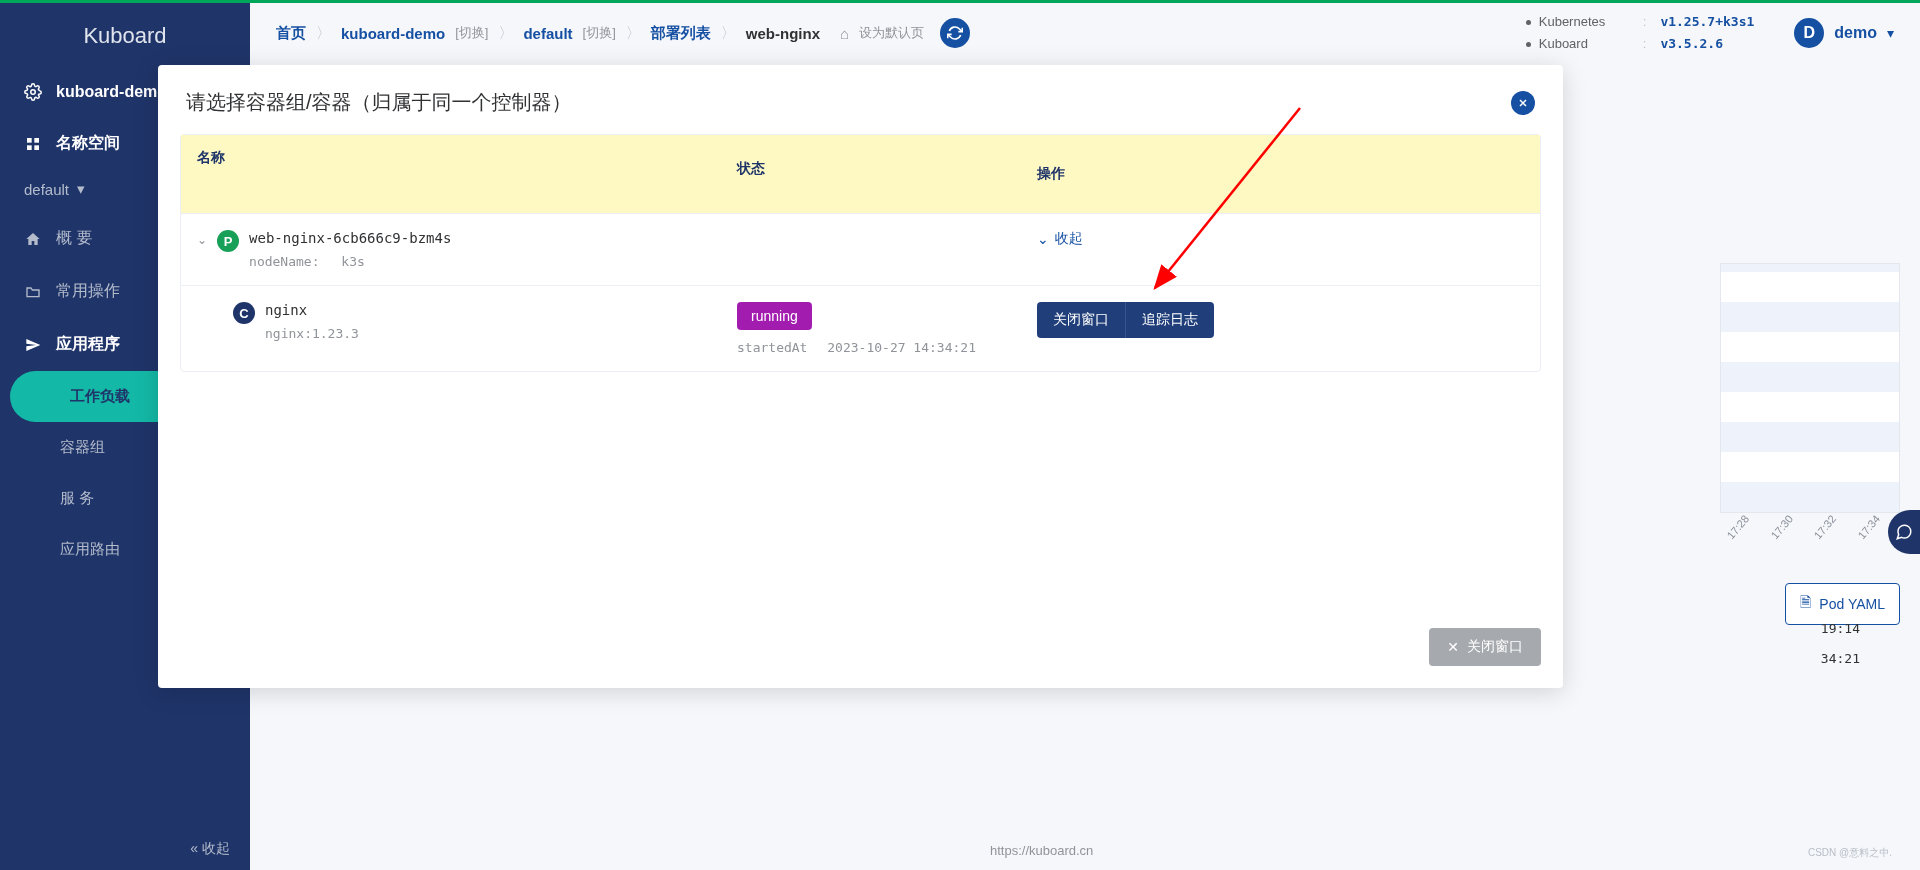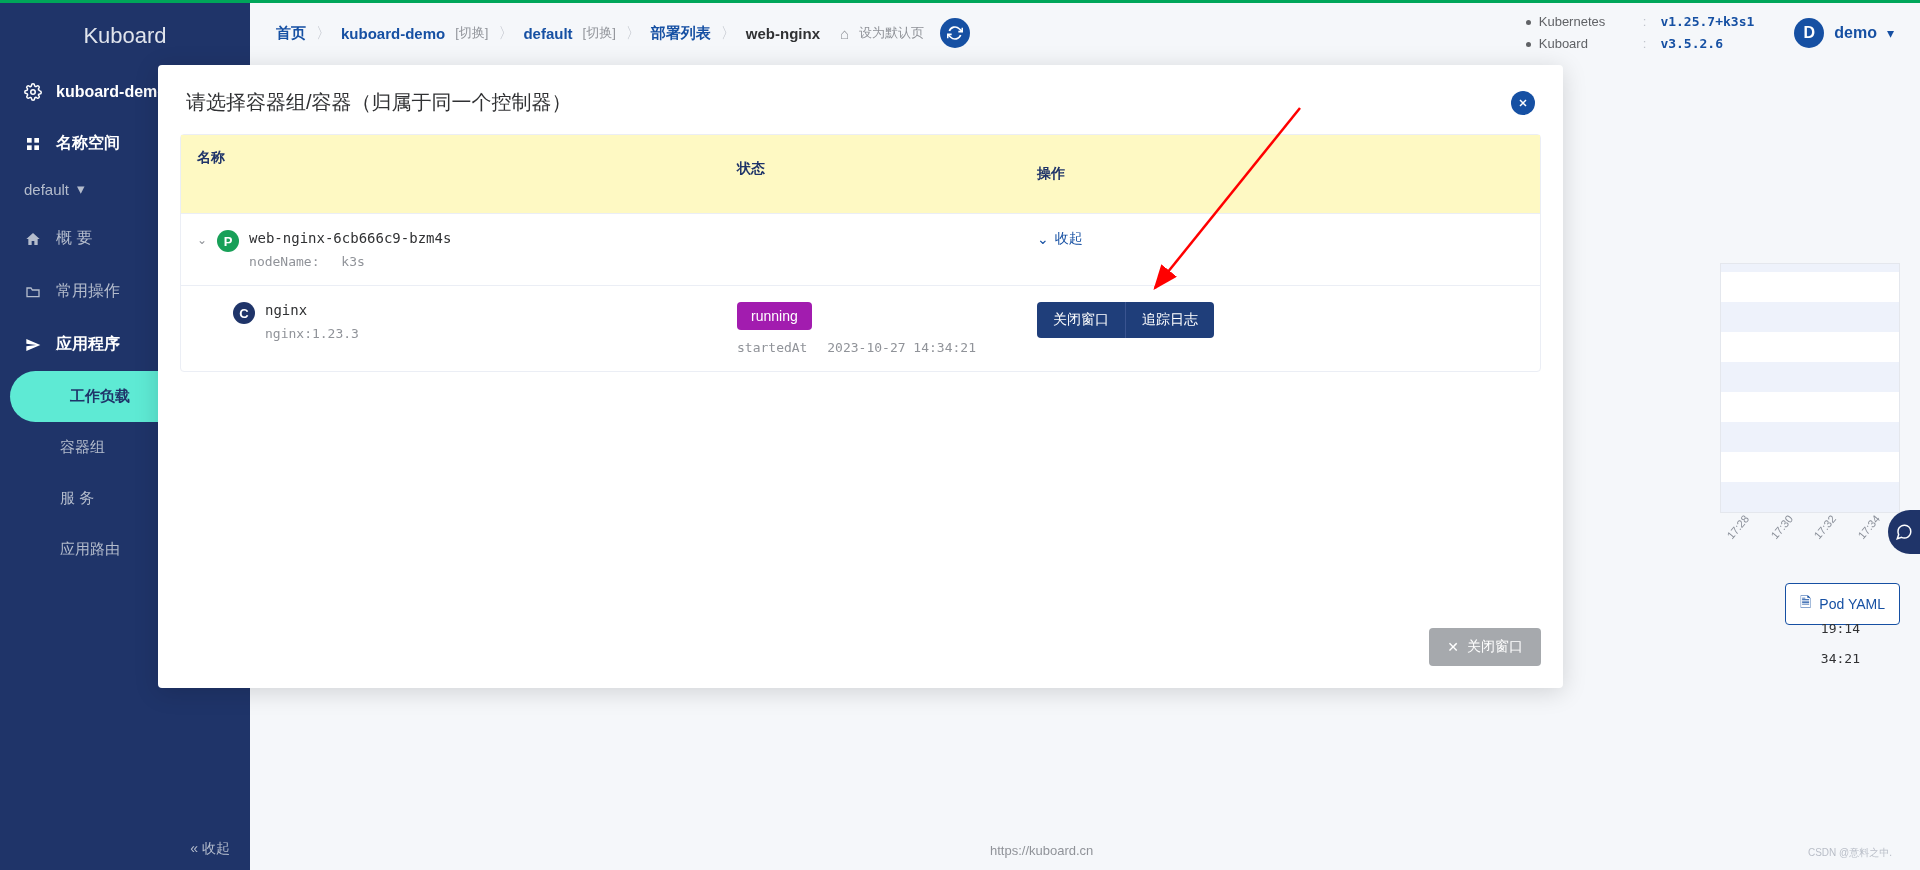--- a/index.html
+++ b/index.html
@@ -34,21 +34,21 @@
     }
     .side-item {
       display: flex; align-items: center; gap: 14px;
       padding: 16px 24px;
       color: #b4bccc;
       font-size: 16px;
       cursor: pointer;
     }
     .side-item.bold { color: #fff; font-weight: 600; }
     .side-item.active {
-      background: #5eead4;
+      background: #14b8a6;
       color: #1f3469;
       border-radius: 30px 0 0 30px;
       margin-left: 10px;
       font-weight: 600;
     }
     .side-sub { padding-left: 60px; font-size: 15px; }
     .side-select {
       display:flex; align-items:center; gap:8px;
       padding: 10px 24px 14px; color:#b4bccc; font-size:15px;
       cursor:pointer;

